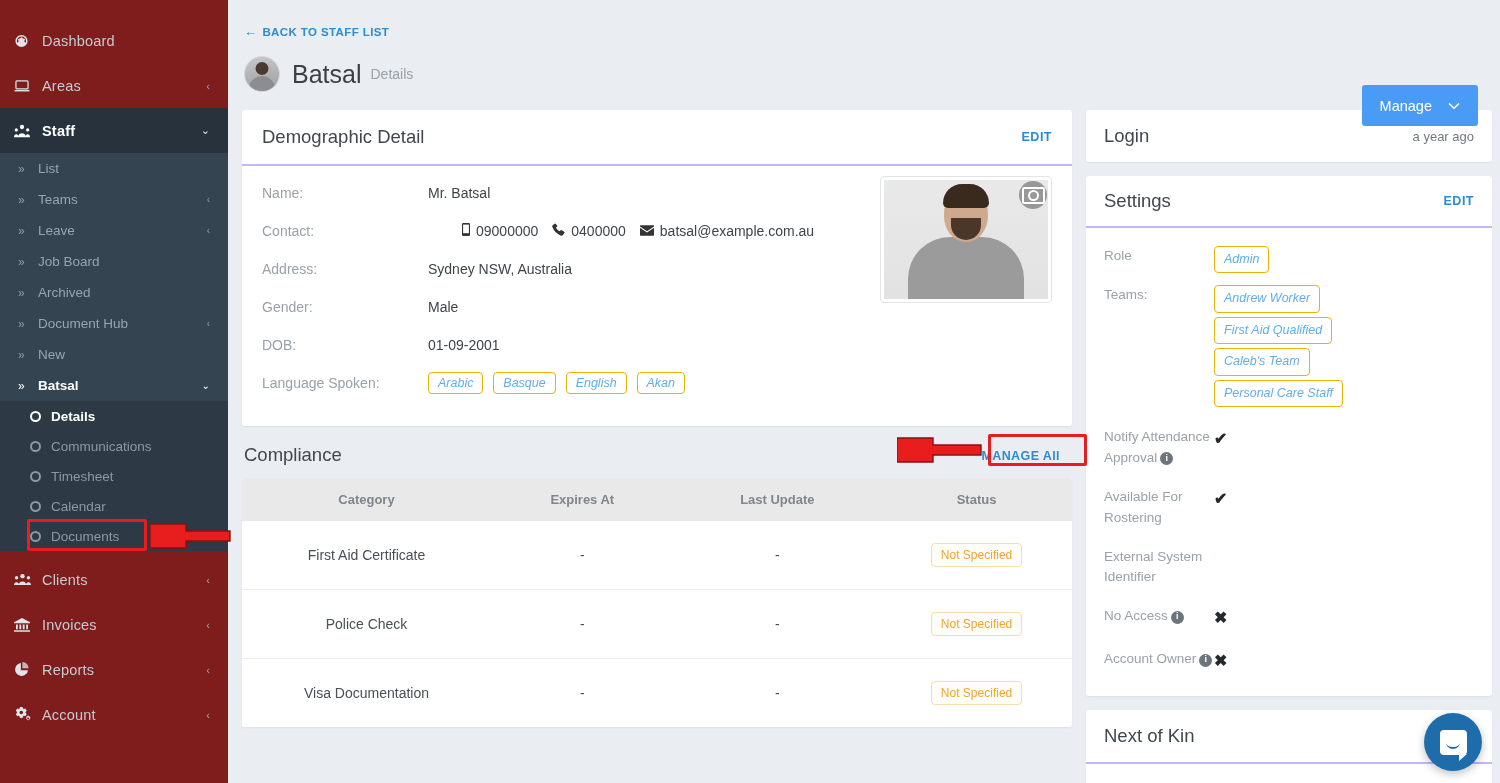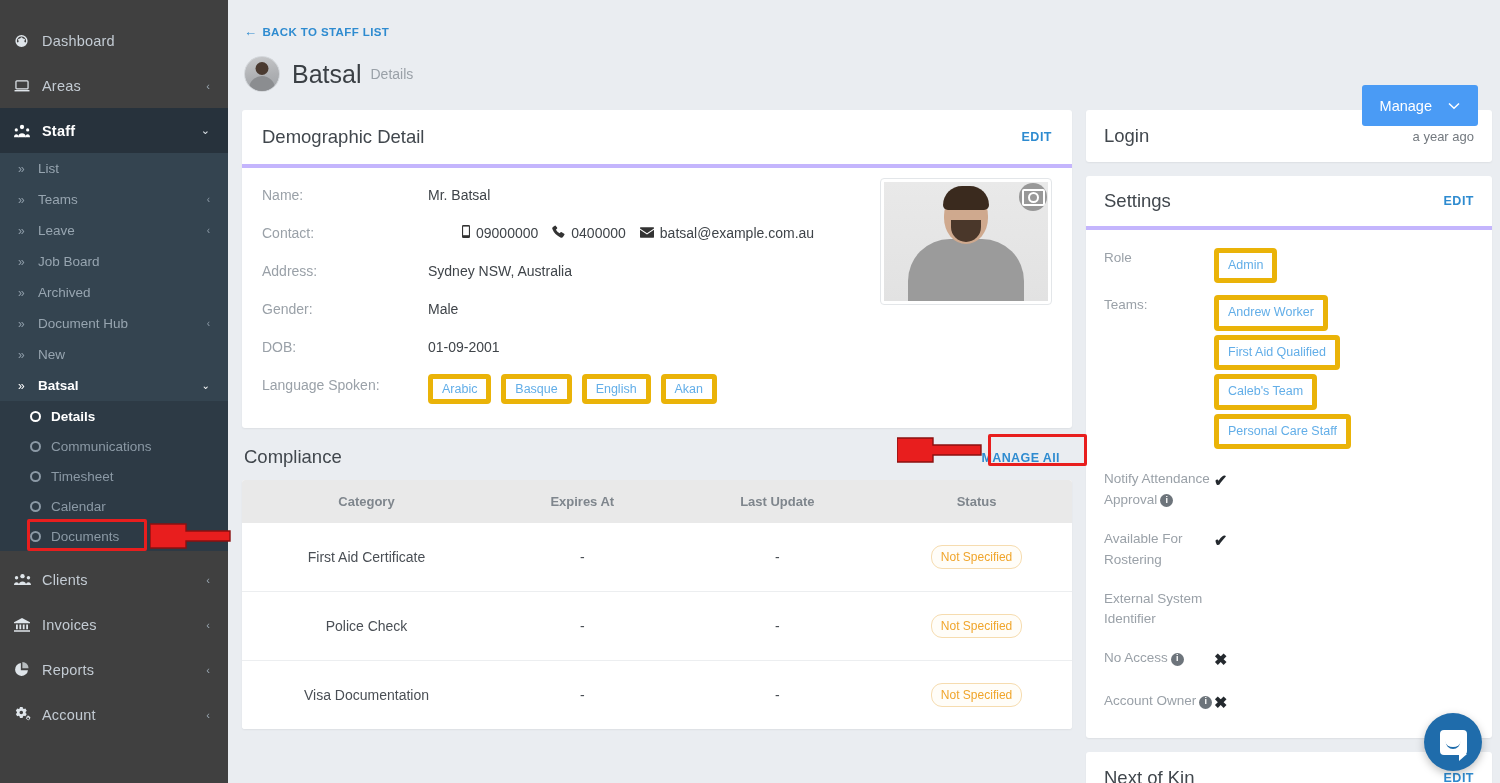--- a/index.html
+++ b/index.html
@@ -7,21 +7,21 @@
     width: 1500px; height: 783px;
     font-family: "Liberation Sans", sans-serif;
     background: #eaedf1;
     overflow: hidden;
   }
   #app { position: relative; width: 1500px; height: 783px; display: flex; }
 
   
   .sidebar {
     width: 228px; height: 783px;
-    background: #404040;
+    background: #7f1d1d;
     flex: 0 0 228px;
     position: relative;
     overflow: hidden;
   }
   .nav-item {
     display: flex; align-items: center;
     height: 45px; padding: 0 14px;
     color: #c3cbd3; font-size: 14.5px;
     cursor: pointer; position: relative;
   }
@@ -103,38 +103,38 @@
   }
   .manage-btn .cv { font-size: 12px; }
 
   .content { display: flex; padding: 0 8px 0 14px; gap: 14px; align-items: flex-start; }
   .col-left { flex: 1 1 auto; width: 828px; }
   .col-right { flex: 0 0 406px; width: 406px; }
 
   .card { background: #fff; border-radius: 3px; box-shadow: 0 1px 2px rgba(0,0,0,.06); }
   .card-head {
     display: flex; align-items: center; justify-content: space-between;
-    padding: 16px 20px; border-bottom: 4px solid #c4b5fd;
+    padding: 16px 20px; border-bottom: 2px solid #c4b5fd;
   }
   .card-title { font-size: 18.5px; color: #41474d; font-weight: 400; }
   .card-edit {
     color: #2e8bd0; font-size: 12.5px; font-weight: bold;
     letter-spacing: .5px; cursor: pointer;
   }
   .card-body { padding: 16px 20px 20px 20px; position: relative; }
 
   .field-row { display: flex; align-items: flex-start; min-height: 38px; }
   .field-label { width: 166px; flex: 0 0 166px; color: #9aa1a8; font-size: 14px; padding-top: 3px; }
   .field-value { color: #3f4449; font-size: 14px; padding-top: 3px; }
   .contact-bits { display: flex; align-items: center; gap: 6px; flex-wrap: wrap; margin-left: 34px; }
   .contact-bits .ico { color: #333; font-size: 13px; }
   .pill {
-    display: inline-block; border: 5px solid #eab308; color: #62aee8;
+    display: inline-block; border: 1px solid #eab308; color: #62aee8;
     border-radius: 4px; padding: 3px 9px; font-size: 12.5px;
-    margin-right: 6px; background: #fff; cursor: pointer;
+    margin-right: 6px; background: #fff; cursor: pointer; font-style: italic;
   }
   .photo-box {
     position: absolute; right: 20px; top: 10px;
     width: 172px; height: 127px; border: 1px solid #e3e6e9;
     border-radius: 4px; padding: 3px; background: #fff;
   }
   .photo-inner {
     width: 100%; height: 100%; position: relative; overflow: hidden;
     background: linear-gradient(180deg,#e9e9e9 0%,#e2e2e2 100%);
   }
@@ -184,21 +184,21 @@
     padding: 14px 10px; text-align: center;
   }
   table.compliance tbody td {
     padding: 22px 10px; text-align: center; font-size: 14px; color: #4a4f55;
     border-bottom: 1px solid #eceef0;
   }
   .badge {
     display: inline-block; padding: 4px 9px; border-radius: 4px;
     font-size: 12px; border: 1px solid;
   }
-  .badge.warn { color: #f0a52b; border-color: #f6dcaf; background: #fffdf8; border-radius: 11px; }
+  .badge.warn { color: #f0a52b; border-color: #f6dcaf; background: #fffdf8; }
   .badge.danger { color: #f06a78; border-color: #f8ccd2; background: #fffbfb; }
 
   
   .kv-row { display: flex; align-items: flex-start; padding: 6px 0; }
   .kv-key { width: 110px; flex: 0 0 110px; color: #9aa1a8; font-size: 13.5px; line-height: 1.55; }
   .kv-val { flex: 1; font-size: 13.5px; color: #3f4449; line-height: 1.55; }
   .info-i {
     display: inline-flex; align-items: center; justify-content: center;
     width: 13px; height: 13px; border-radius: 50%; background: #6d747b;
     color: #fff; font-size: 9px; font-weight: bold; font-style: normal;

